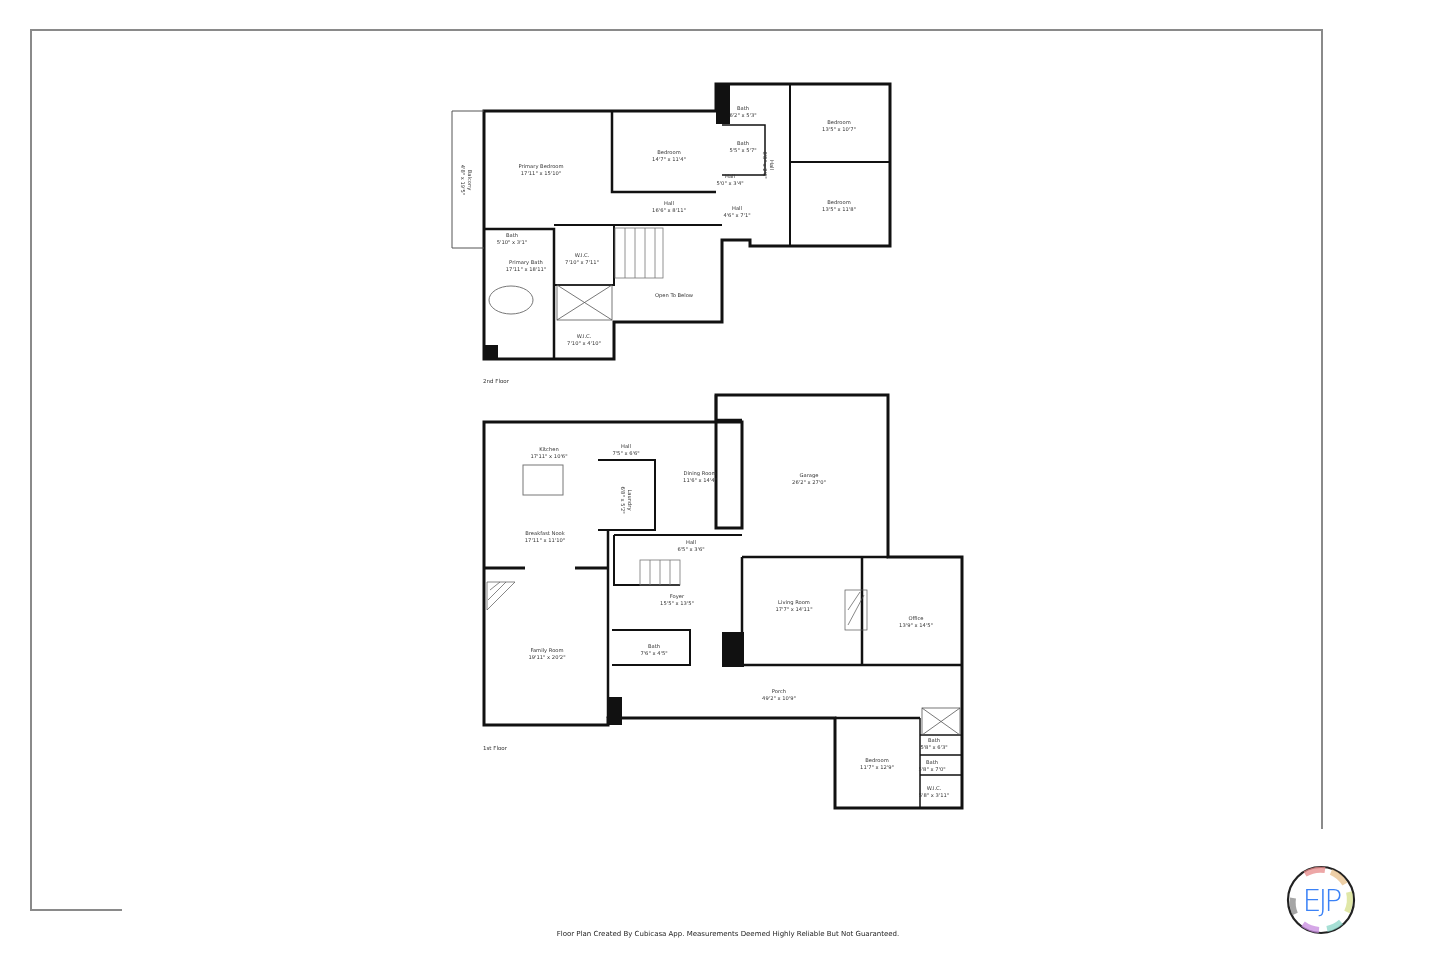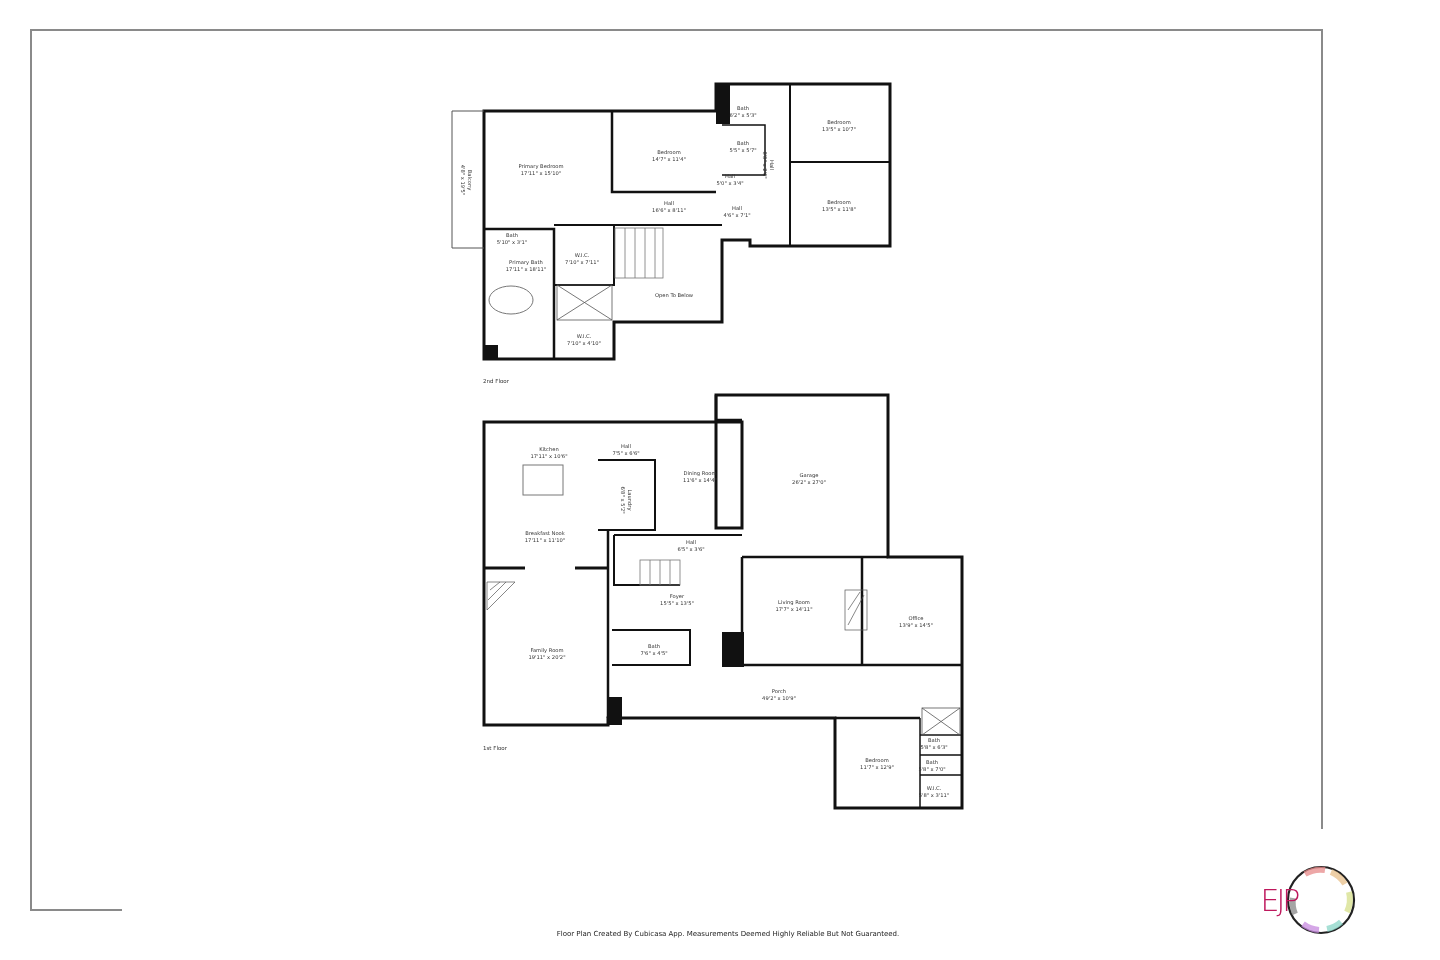--- a/index.html
+++ b/index.html
@@ -4,21 +4,21 @@
 <style>
   html, body { margin:0; padding:0; background:#ffffff; }
   body { width:1440px; height:960px; position:relative; overflow:hidden; font-family:"DejaVu Sans", sans-serif; }
   .frame-line { position:absolute; background:#8a8a8a; }
   .plan { position:absolute; left:0; top:0; width:1440px; height:960px; }
   .room-label { position:absolute; transform:translate(-50%,-50%); text-align:center; color:#333; font-size:5.2px; line-height:7px; white-space:nowrap; }
   .room-label .dim { display:block; }
   .floor-label { position:absolute; font-size:5.5px; color:#333; }
   .footer { position:absolute; left:8px; width:1440px; top:930px; text-align:center; font-size:7px; color:#222; font-family:"DejaVu Sans", sans-serif; }
   .logo { position:absolute; left:1285px; top:864px; width:72px; height:72px; }
-  .logo-text { position:absolute; left:1243px; top:864px; width:72px; height:72px; display:flex; align-items:center; justify-content:center; font-size:30px; color:#be185d; letter-spacing:-3px; font-family:"DejaVu Sans", sans-serif; font-weight:300;}
+  .logo-text { position:absolute; left:1285px; top:864px; width:72px; height:72px; display:flex; align-items:center; justify-content:center; font-size:30px; color:#3b82f6; letter-spacing:-3px; font-family:"DejaVu Sans", sans-serif; font-weight:300;}
 </style>
 </head>
 <body>
 
 <div class="frame-line" style="left:30px;top:29px;width:1293px;height:1.5px;"></div>
 <div class="frame-line" style="left:30px;top:29px;width:1.5px;height:881px;"></div>
 <div class="frame-line" style="left:30px;top:909px;width:92px;height:1.5px;"></div>
 <div class="frame-line" style="left:1321px;top:29px;width:1.5px;height:800px;"></div>
 
 <svg class="plan" viewBox="0 0 1440 960" xmlns="http://www.w3.org/2000/svg">

